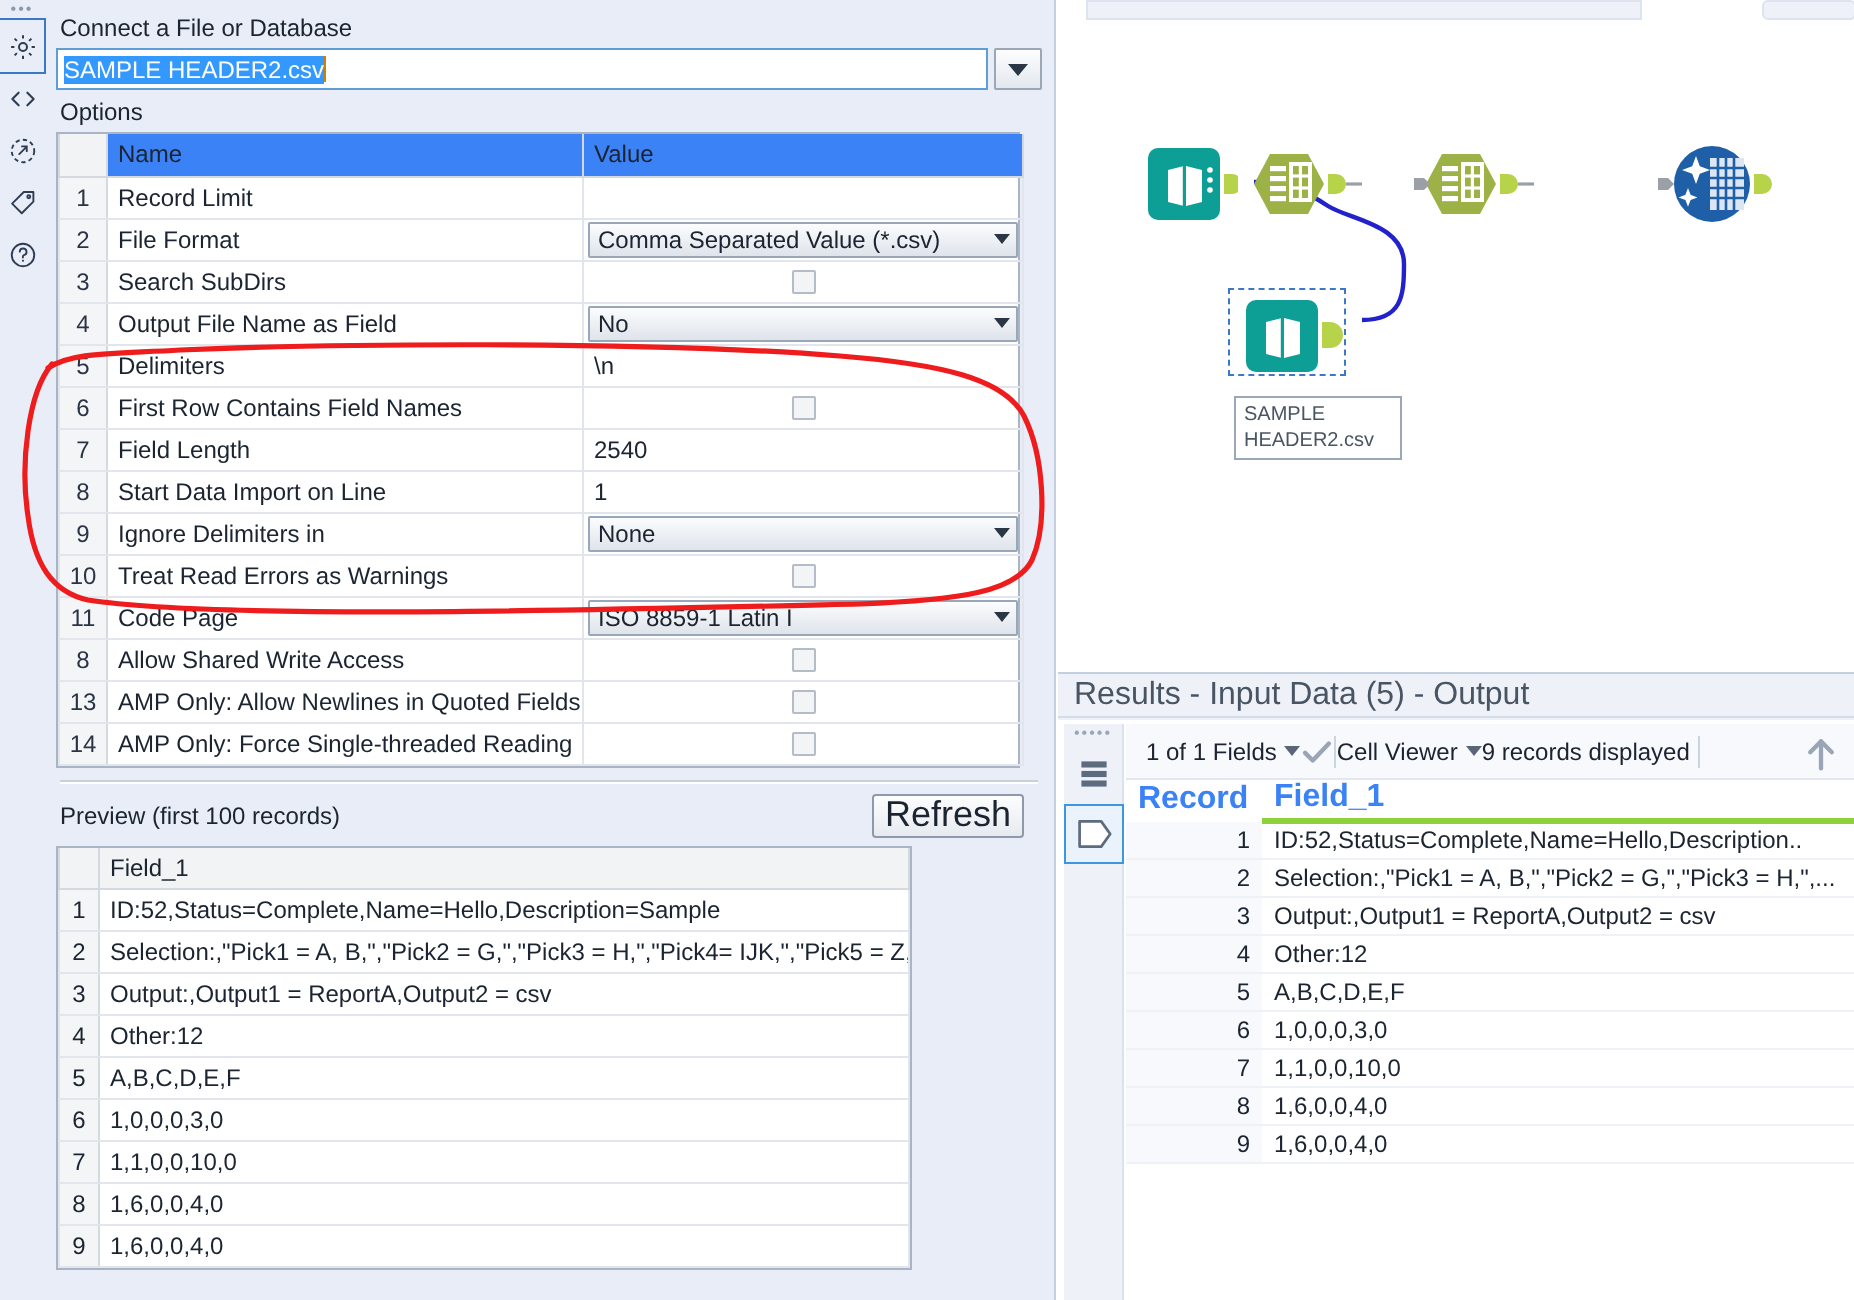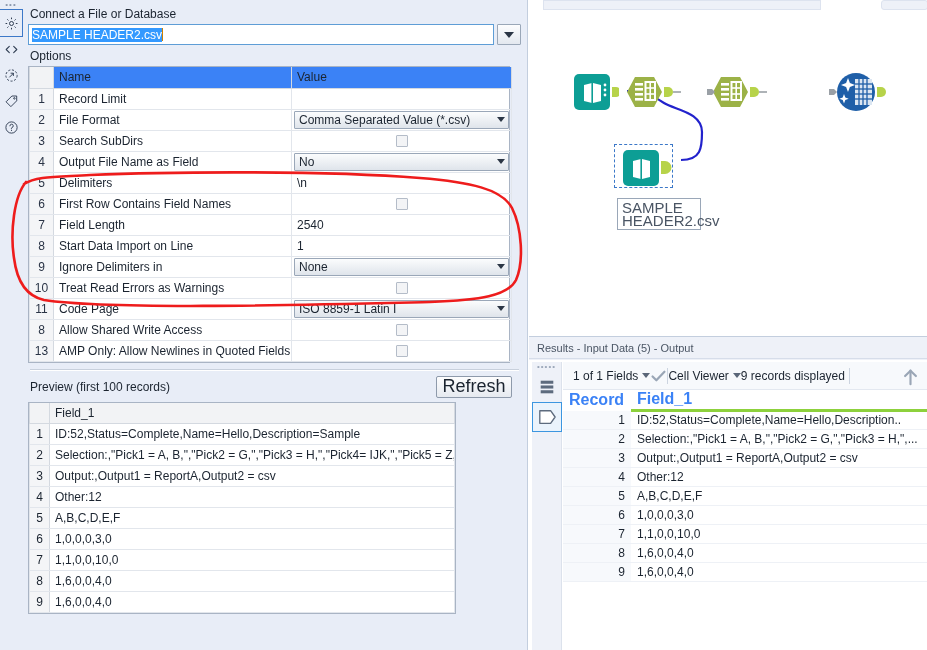--- a/index.html
+++ b/index.html
@@ -115,32 +115,32 @@
 
   
   #canvas{
     position:absolute; left:529px; top:0; right:0; height:336px;
     background:#ffffff;
   }
   .stub-box{ position:absolute; top:0; height:10px; border:1px solid #dde3ef; background:#eef1f8;}
   .node{ position:absolute; }
   .conn-lbl{
     position:absolute; border:1px solid #9aa7b8; background:#ffffff; padding:2px 4px;
-    font-size:15px; color:#4a5564; line-height:13px; white-space:pre-line;
+    font-size:10px; color:#4a5564; line-height:13px; white-space:pre-line;
   }
   .sel-box{ position:absolute; border:1px dashed #3c78c8; }
 
   
   #results{
     position:absolute; left:529px; top:336px; right:0; bottom:0;
     background:#eef1f8; border-top:1px solid #c3cede;
   }
   #results-title{
     height:22px; background:#eef1f8; border-bottom:1px solid #d6ddea;
-    display:flex; align-items:center; padding-left:8px; color:#4a5564; font-size:11px;
+    display:flex; align-items:center; padding-left:8px; color:#4a5564; font-size:16px;
   }
   #results-inner{ position:absolute; left:0; top:23px; right:0; bottom:0; background:#ffffff; }
   #res-rail{
     position:absolute; left:3px; top:2px; width:30px; bottom:0; background:#eef1f8;
     border-right:1px solid #dce2ec;
   }
   .res-rail-dots{ text-align:center; color:#9aa6b8; font-size:8px; letter-spacing:1px; height:10px; line-height:10px;}
   .res-rail-btn{ width:30px; height:30px; display:flex; align-items:center; justify-content:center; cursor:pointer; }
   .res-rail-btn.active{ border:1px solid #3c96e0; background:#eaf3fc; }
   #res-toolbar{
@@ -324,20 +324,25 @@
               </td>
             </tr>
             <tr>
               <td class="num">8</td>
               <td>Allow Shared Write Access</td>
               <td class="val cbcell"><span class="cb"></span></td>
             </tr>
             <tr>
               <td class="num">13</td>
               <td>AMP Only: Allow Newlines in Quoted Fields</td>
+              <td class="val cbcell"><span class="cb"></span></td>
+            </tr>
+            <tr>
+              <td class="num">14</td>
+              <td>AMP Only: Force Single-threaded Reading</td>
               <td class="val cbcell"><span class="cb"></span></td>
             </tr>
           </tbody>
       </table>
     </div>
 
     <div class="hsep"></div>
 
     <div class="prev-head">
       <div>Preview (first 100 records)</div>

